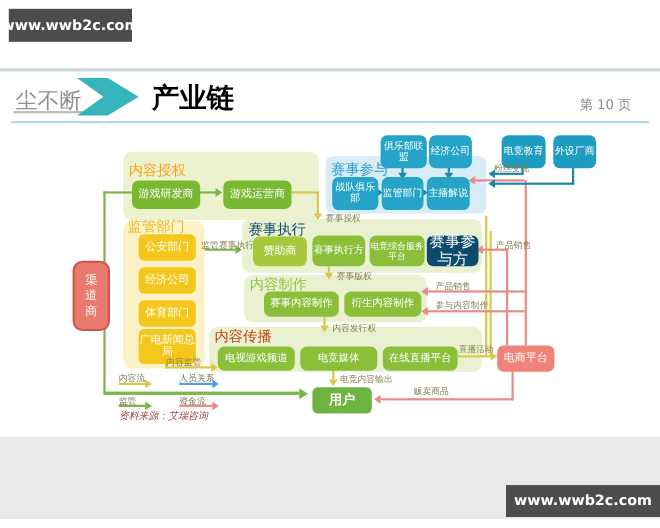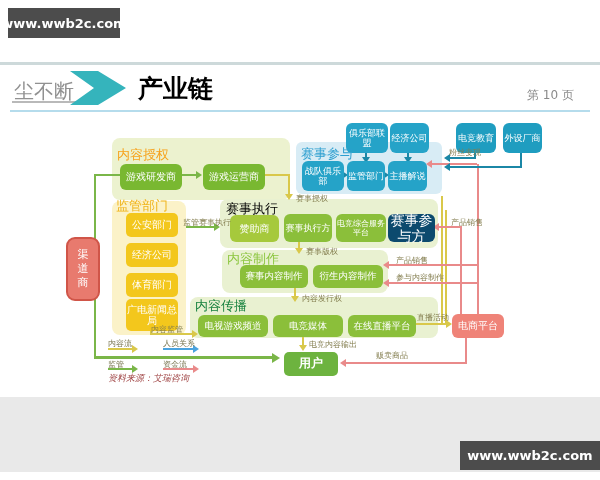--- a/index.html
+++ b/index.html
@@ -43,23 +43,23 @@
 <div class="panel" style="left:112px;top:138px;width:178px;height:62px;background:#ecf2cf"></div>
 <div class="panel" style="left:112px;top:201px;width:74px;height:134px;background:#fbf2c8"></div>
 <div class="panel" style="left:296px;top:142px;width:146px;height:52px;background:#d8ecf5;border-radius:6px"></div>
 <div class="panel" style="left:220px;top:199px;width:218px;height:49px;background:#e9f1d1"></div>
 <div class="panel" style="left:222px;top:250px;width:166px;height:43px;background:#e9f1d1"></div>
 <div class="panel" style="left:190px;top:297px;width:248px;height:41px;background:#e9f1d1"></div>
 
 <div class="plabel" style="left:117px;top:146px;color:#f7a11a">内容授权</div>
 <div class="plabel" style="left:116px;top:197px;color:#f0b41c">监管部门</div>
 <div class="plabel" style="left:301px;top:145px;color:#2d9fd0">赛事参与</div>
-<div class="plabel" style="left:226px;top:200px;color:#000000">赛事执行</div>
+<div class="plabel" style="left:226px;top:200px;color:#0c4a6e">赛事执行</div>
 <div class="plabel" style="left:227px;top:250px;color:#8cc63f">内容制作</div>
-<div class="plabel" style="left:195px;top:297px;color:#15803d">内容传播</div>
+<div class="plabel" style="left:195px;top:297px;color:#c2410c">内容传播</div>
 
 <div class="ln" style="left:94px;top:174px;width:26px;height:2px;background:#7ab648"></div>
 <div class="ln" style="left:181px;top:174px;width:16px;height:2px;background:#7ab648"></div>
 <div class="ah" style="left:196px;top:171px;border-width:4px 0 4px 6px;border-left-color:#7ab648"></div>
 <div class="ln" style="left:94px;top:174px;width:2px;height:183px;background:#7ab648"></div>
 <div class="ln" style="left:94px;top:356px;width:178px;height:3px;background:#7ab648"></div>
 <div class="ah" style="left:272px;top:353px;border-width:5px 0 5px 8px;border-left-color:#7ab648"></div>
 <div class="ln" style="left:186px;top:226px;width:28px;height:2px;background:#7ab648"></div>
 <div class="ah" style="left:214px;top:223px;border-width:4px 0 4px 6px;border-left-color:#7ab648"></div>
 

